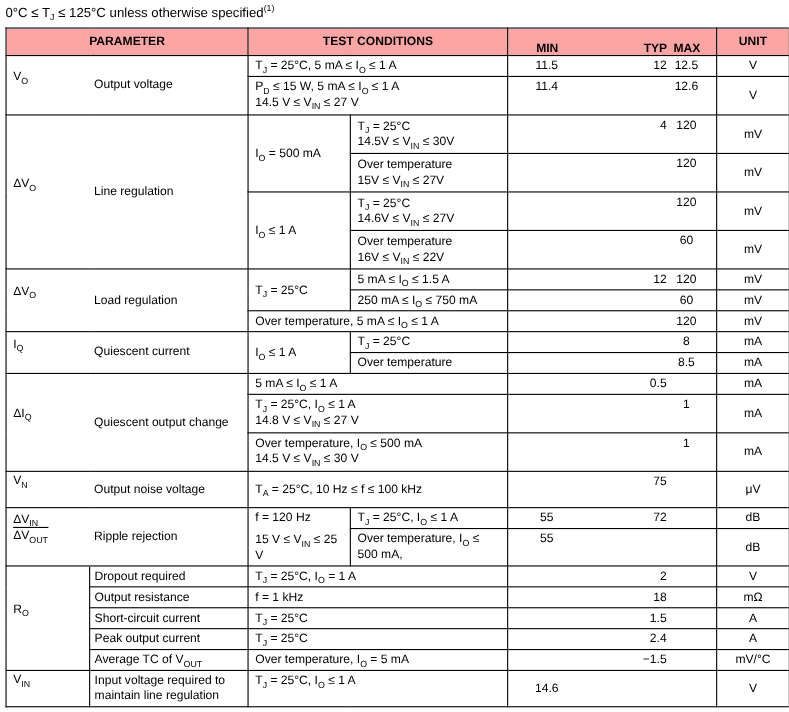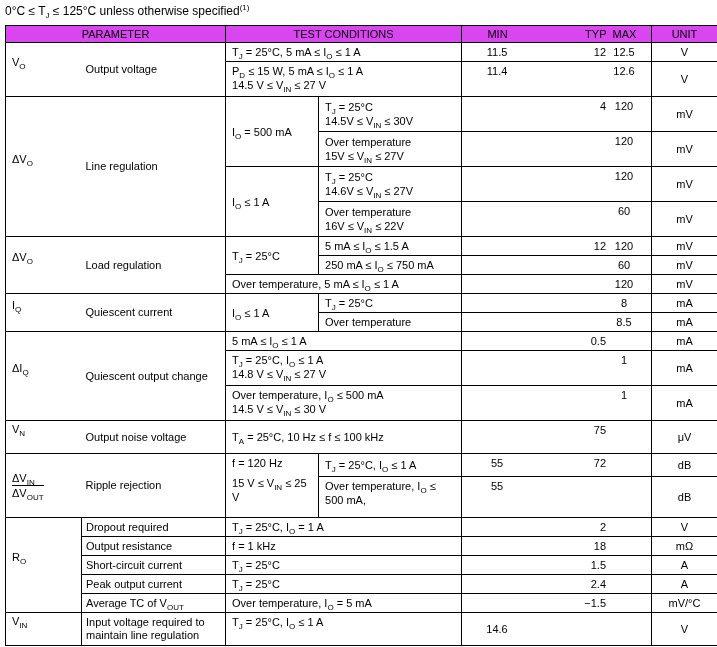--- a/index.html
+++ b/index.html
@@ -17,44 +17,44 @@
 
   table{border-collapse:collapse;table-layout:fixed;width:712px;}
   col.c-sym{width:76px;}
   col.c-name{width:144px;}
   col.c-cond1{width:93px;}
   col.c-cond2{width:143px;}
   col.c-vals{width:190px;}
   col.c-unit{width:66px;}
 
   td,th{border:1px solid #000;font-size:11px;overflow:hidden;}
-  th{background:#d946ef;font-weight:normal;text-align:center;vertical-align:middle;padding:2px;}
+  th{background:#fca5a5;font-weight:bold;text-align:center;vertical-align:middle;padding:2px;}
 
   tr.h17{height:17px;} tr.h18{height:18px;} tr.h28{height:28px;}
   tr.h34{height:34px;} tr.h35{height:35px;}
 
   .sym{padding:2px 2px 18px 6px;vertical-align:middle;}
   .nb{border-right:hidden;}
   .pname{padding:2px 2px 2px 4px;vertical-align:middle;line-height:13px;}
   .cond{padding:2px 4px 2px 6px;vertical-align:middle;line-height:14px;}
   .v-top{vertical-align:top;}
   .v-mid{vertical-align:middle;margin-top:20px;}
 
   .vals{padding:0;vertical-align:top;white-space:nowrap;}
   .vals span{display:inline-block;vertical-align:top;padding-top:3px;box-sizing:border-box;}
   .vals .min{width:70px;text-align:center;}
   .vals .typ{width:74px;text-align:right;}
   .vals .max{width:44px;text-align:center;padding-right:8px;}
-  th.vals span{padding-top:2px;}
+  th.vals span{padding-top:12px;}
   td.v-mid.vals span{padding-top:0;}
   td.v-mid.vals{vertical-align:middle;}
 
   .unit{text-align:center;vertical-align:middle;padding:1px 2px;}
 
-  .frac{display:inline-block;margin-top:16px;}
+  .frac{display:inline-block;margin-top:2px;}
   .frac-top{display:block;border-bottom:1px solid #000;padding:0 3px 1px 0;}
   .frac-bot{display:block;padding-top:1px;}
 
   .line1{display:block;}
   .line2{display:block;margin-top:6px;}
 </style>
 </head>
 <body>
 
 <div class="page">

